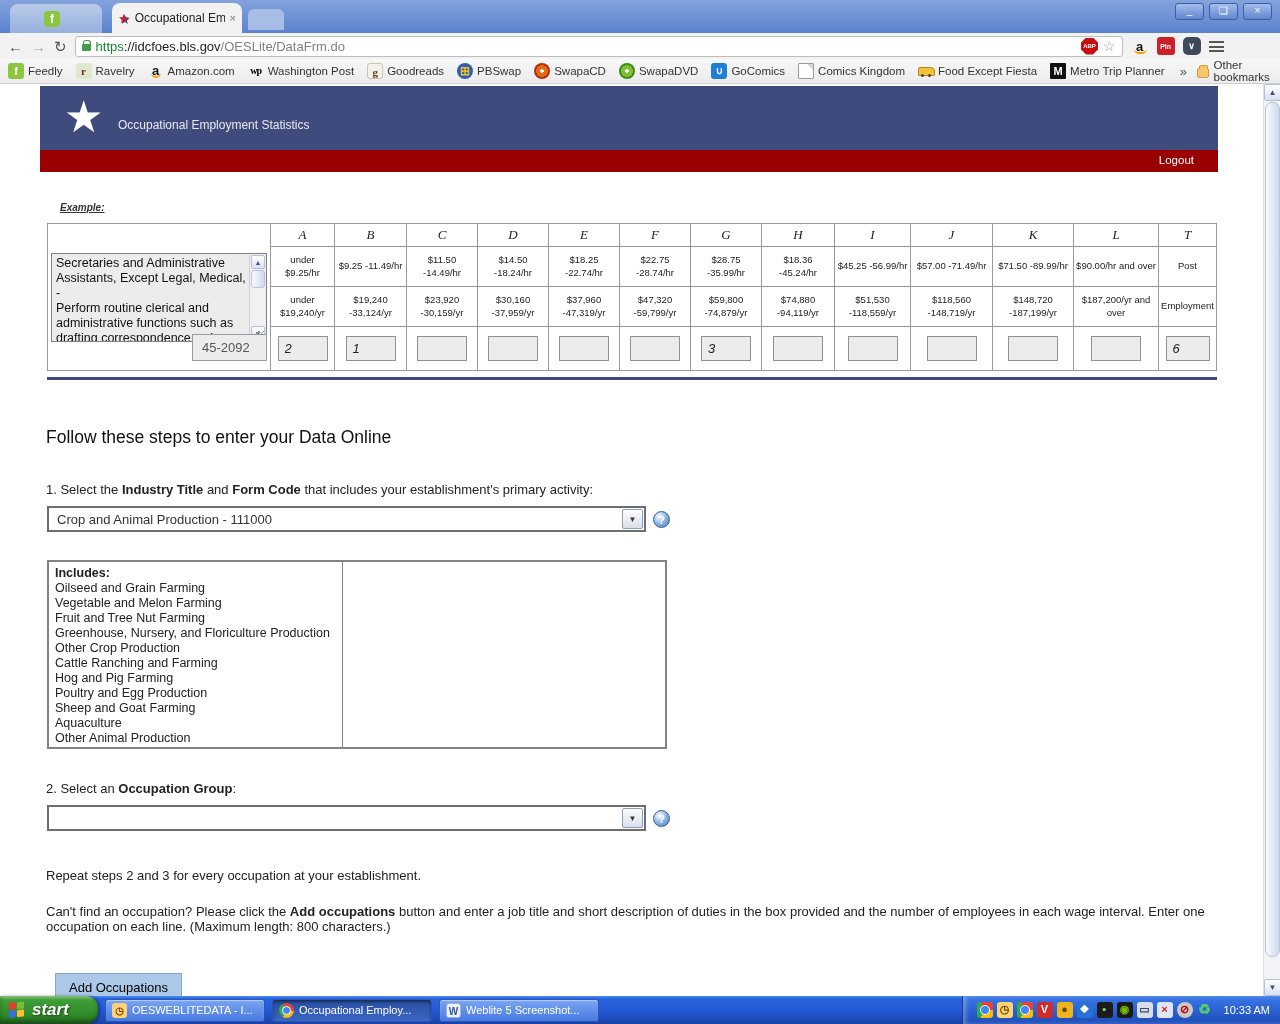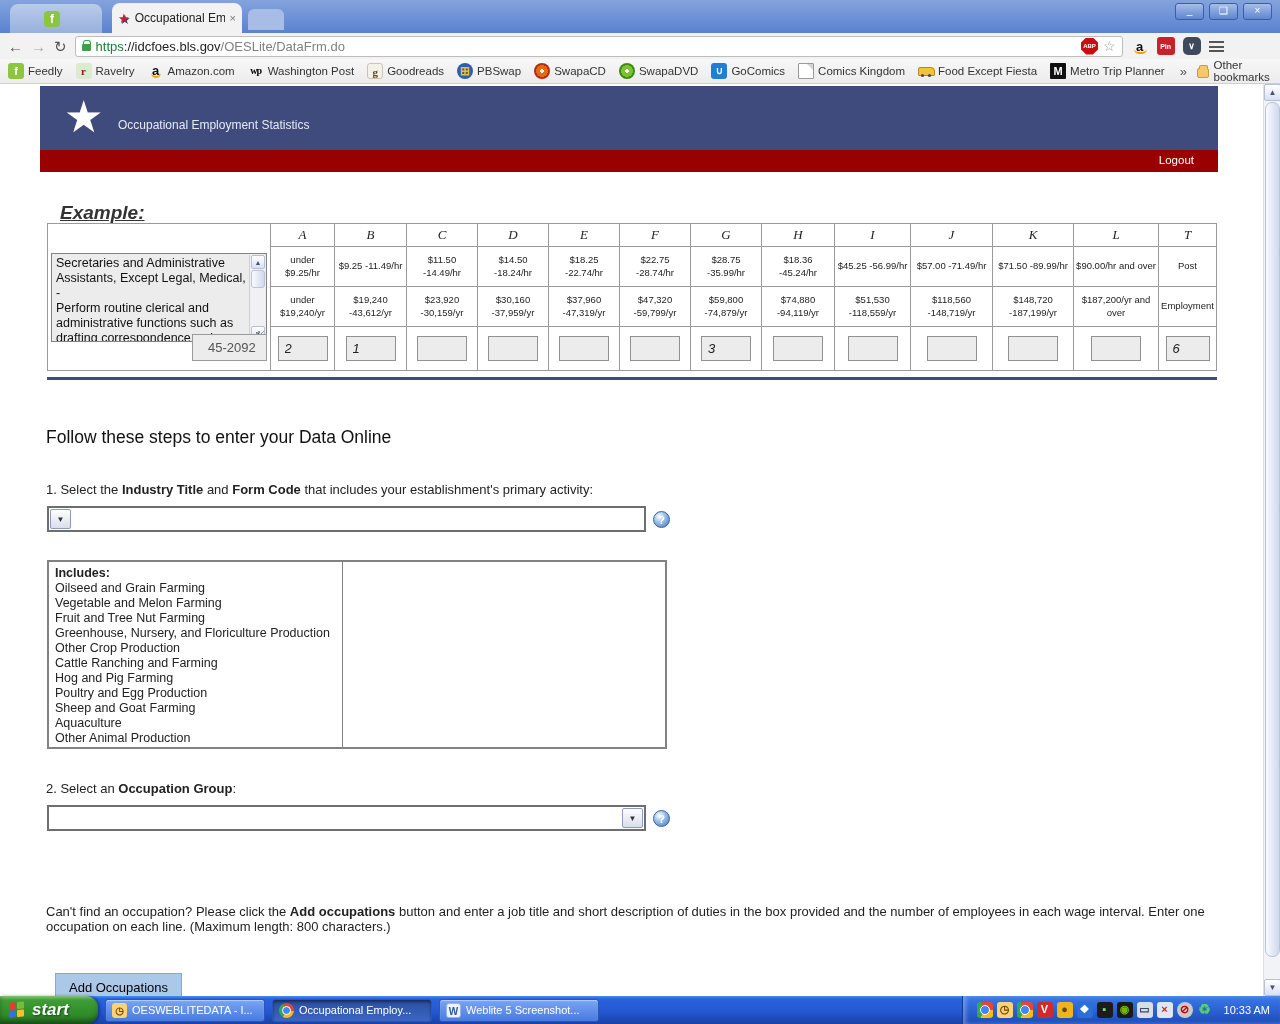--- a/index.html
+++ b/index.html
@@ -86,21 +86,21 @@
   .sb-thumb{position:absolute;left:1px;top:18px;width:15px;height:855px;border:1px solid #b9c3da;border-radius:7px;
     background:linear-gradient(90deg,#fafbfe,#cfd8ee)}
 
   .bls-banner{position:absolute;left:40px;top:2px;width:1178px;height:64px;background:#3e4b7c;color:#fff}
   .bls-logo{position:absolute;left:24px;top:6px;font-size:44px;line-height:50px;color:#fff}
   .bls-title{position:absolute;left:78px;top:10px;font-size:17px;font-weight:bold;letter-spacing:.4px}
   .bls-sub{position:absolute;left:78px;top:32px;font-size:12px;color:#e8eaf2}
   .redbar{position:absolute;left:40px;top:66px;width:1178px;height:22px;background:#990000}
   .logout{position:absolute;right:24px;top:4px;color:#fff;font-size:11.5px}
 
-  .example-label{position:absolute;left:60px;top:118px;font-size:19px;font-weight:bold;font-style:italic;
+  .example-label{position:absolute;left:60px;top:118px;font-size:10px;font-weight:bold;font-style:italic;
     text-decoration:underline;color:#333}
 
   .ex-wrap{position:absolute;left:47px;top:139px}
   table.ex{border-collapse:collapse;table-layout:fixed}
   .ex th,.ex td{border:1px solid #9a9a9a;background:#fff;text-align:center;vertical-align:middle;padding:1px 2px}
   .ex th.letter{height:23px;font-weight:normal;font-style:italic;font-size:13px;font-family:"Liberation Serif",serif}
   .ex td.wage{font-size:9.5px;line-height:1.3;height:40px;color:#222}
   .ex td.inp-cell{height:44px}
   .cellinp{width:50px;height:25px;background:#ececec;border:1px solid #919191;font-style:italic;
     font-size:13px;padding-left:6px;font-family:"Liberation Sans",sans-serif;color:#222}
@@ -109,21 +109,21 @@
     padding:2px 20px 2px 4px;overflow:hidden;font-size:12.5px;line-height:15px;text-align:left;color:#111}
   .occ-sb{position:absolute;top:1px;right:1px;bottom:1px;width:16px;background:#f1f1f4;border-left:1px solid #cfcfcf}
   .occ-sb .a{position:absolute;left:1px;width:14px;height:14px;background:linear-gradient(#fff,#d8e0f4);
     border:1px solid #b7bfd4;border-radius:2px;font-size:7px;color:#44507a;text-align:center;line-height:13px}
   .occ-sb .a.up{top:0}.occ-sb .a.dn{bottom:0}
   .occ-sb .th{position:absolute;left:1px;top:15px;width:14px;height:18px;background:linear-gradient(90deg,#fafbfe,#cfd8ee);
     border:1px solid #b9c3da;border-radius:3px}
   .occ-resize{position:absolute;right:1px;bottom:1px;width:9px;height:9px;
     background:repeating-linear-gradient(135deg,transparent 0 2px,#9a9a9a 2px 3px)}
   .code-input{position:absolute;right:3px;bottom:9px;width:75px;height:27px;background:#ececec;
-    border:1px solid #9a9a9a;font-size:13px;padding-left:15px;color:#555;font-family:"Liberation Sans",sans-serif}
+    border:1px solid #9a9a9a;font-size:13px;padding-left:9px;color:#555;font-family:"Liberation Sans",sans-serif}
 
   .navy-rule{position:absolute;left:47px;top:293px;width:1170px;height:3px;background:#3e4b7c}
 
   .steps-h{position:absolute;left:46px;top:343px;font-size:17.5px;color:#111;font-weight:400}
   .step-line{position:absolute;left:46px;font-size:13px;color:#222}
   .combo{position:absolute;left:47px;width:599px;height:26px;border:2px solid #6e6e6e;background:#fff;
     display:flex;align-items:stretch}
   .combo .val{flex:1;font-size:13px;color:#333;padding:4px 0 0 8px;white-space:nowrap;overflow:hidden}
   .combo .btn{width:21px;margin:1px;border:1px solid #8a9cc0;border-radius:2px;
     background:linear-gradient(#fdfdfd,#d9dfeb);font-size:8px;color:#333;text-align:center;line-height:20px}
@@ -313,21 +313,21 @@
             <td class="wage">$28.75 -35.99/hr</td>
             <td class="wage">$18.36 -45.24/hr</td>
             <td class="wage">$45.25 -56.99/hr</td>
             <td class="wage">$57.00 -71.49/hr</td>
             <td class="wage">$71.50 -89.99/hr</td>
             <td class="wage">$90.00/hr and over</td>
             <td class="wage">Post</td>
           </tr>
       <tr>
             <td class="wage">under $19,240/yr</td>
-            <td class="wage">$19,240 -43,612/yr</td>
+            <td class="wage">$19,240 -33,124/yr</td>
             <td class="wage">$23,920 -30,159/yr</td>
             <td class="wage">$30,160 -37,959/yr</td>
             <td class="wage">$37,960 -47,319/yr</td>
             <td class="wage">$47,320 -59,799/yr</td>
             <td class="wage">$59,800 -74,879/yr</td>
             <td class="wage">$74,880 -94,119/yr</td>
             <td class="wage">$51,530 -118,559/yr</td>
             <td class="wage">$118,560 -148,719/yr</td>
             <td class="wage">$148,720 -187,199/yr</td>
             <td class="wage">$187,200/yr and over</td>
@@ -351,20 +351,21 @@
     </tbody>
       </table>
   </div>
 
   <div class="navy-rule"></div>
 
   <div class="steps-h">Follow these steps to enter your Data Online</div>
 
   <div class="step-line" style="top:398px"><span>1. Select the </span><span style="font-weight: bold;">Industry Title</span><span> and </span><span style="font-weight: bold;">Form Code</span><span> that includes your establishment's primary activity:</span></div>
   <div class="combo" style="top:422px">
+    <span class="val">Crop and Animal Production - 111000</span>
     <span class="btn">▼</span>
   </div>
   <div class="help" style="top:427px">?</div>
 
   <div class="incexc">
     <div class="inc">
       <div class="lst-h">Includes:</div>
       <div>
           <div>Oilseed and Grain Farming</div>
           <div>Vegetable and Melon Farming</div>
@@ -381,20 +382,21 @@
     </div>
   </div>
 
   <div class="step-line" style="top:697px"><span>2. Select an </span><span style="font-weight: bold;">Occupation Group</span><span>:</span></div>
   <div class="combo" style="top:721px">
     <span class="val"></span>
     <span class="btn">▼</span>
   </div>
   <div class="help" style="top:726px">?</div>
 
+  <div class="note" style="top:784px">Repeat steps 2 and 3 for every occupation at your establishment.</div>
   <div class="note" style="top:820px;width:1168px"><span>Can't find an occupation? Please click the </span><span style="font-weight: bold;">Add occupations</span><span> button and enter a job title and short description of duties in the box provided and the number of employees in each wage interval. Enter one occupation on each line. (Maximum length: 800 characters.)</span></div>
 
   <div class="addbtn">Add Occupations</div>
 </div>
 
 <div class="pg-scrollbar">
   <div class="sb-btn sb-up">▲</div>
   <div class="sb-thumb"></div>
   <div class="sb-btn sb-down">▼</div>
 </div>

